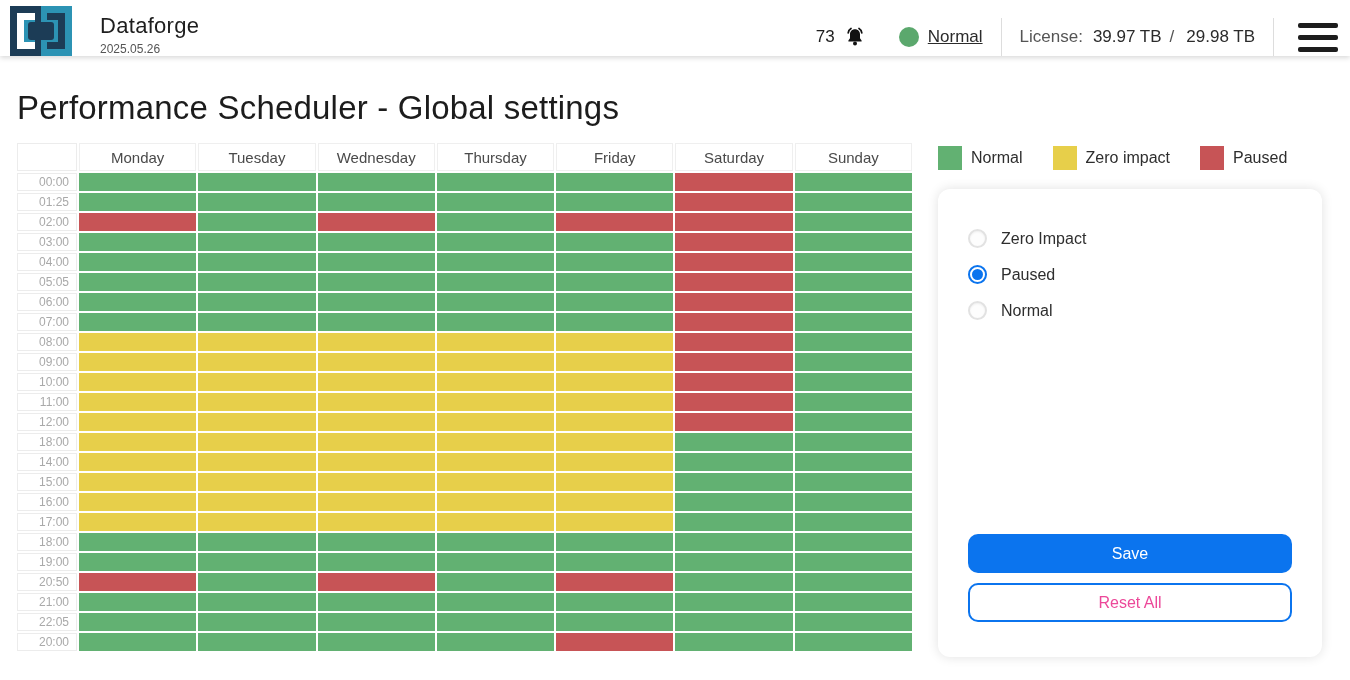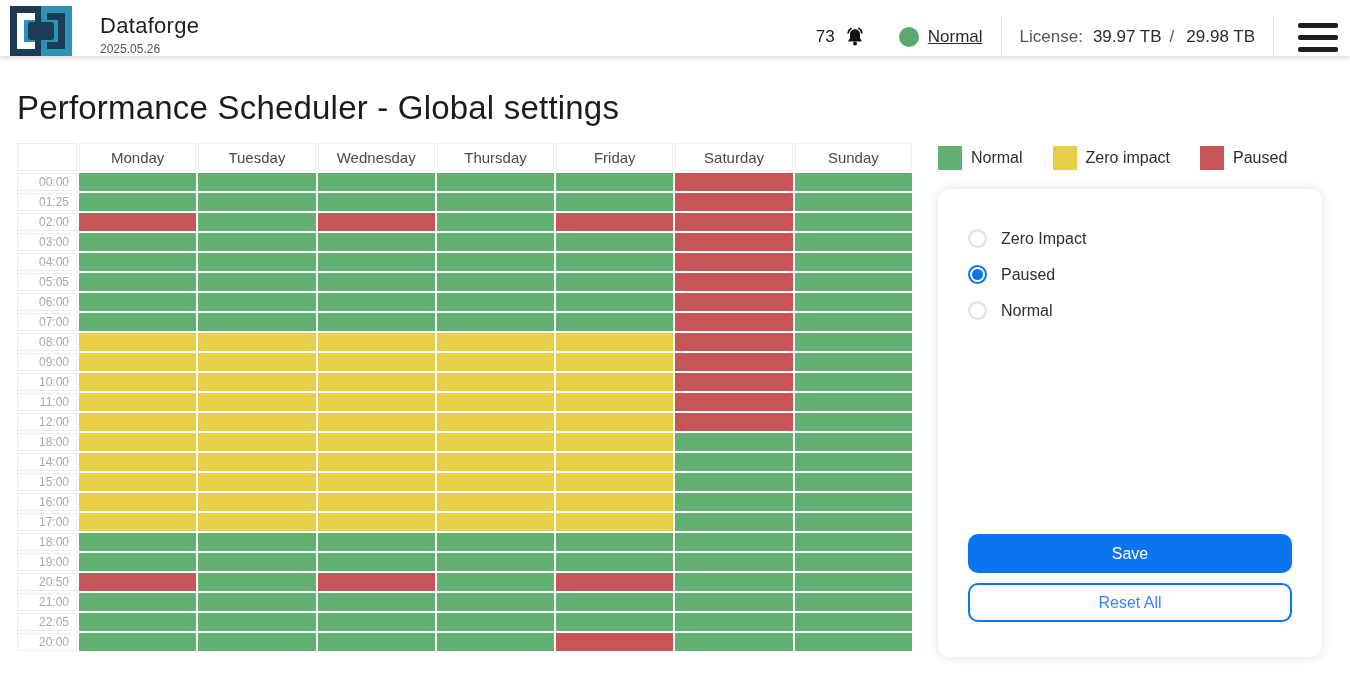--- a/index.html
+++ b/index.html
@@ -102,21 +102,21 @@
   }
   .radio-label { font-size: 16px; color: #2e2e2e; margin-left: 14px; }
 
   .card-spacer { flex: 1; }
   .btn {
     height: 39px; border-radius: 10px; font-size: 16px;
     display: flex; align-items: center; justify-content: center;
     cursor: pointer; font-family: "Liberation Sans", sans-serif;
   }
   .btn-save { background: #0b74ee; color: #fff; border: none; }
-  .btn-reset { background: #fff; color: #3b82f6; border: 2px solid #0b74ee; margin-top: 10px; }
+  .btn-reset { background: #fff; color: #ec4899; border: 2px solid #0b74ee; margin-top: 10px; }
 </style>
 </head>
 <body>
 
 <header class="topbar">
   <svg class="logo" viewBox="0 0 62 50">
     <rect x="0" y="0" width="31" height="50" fill="#1c3c56"></rect>
     <rect x="31" y="0" width="31" height="50" fill="#2c93b4"></rect>
     <path d="M25 7 H7 V43 H25 V36 H14 V14 H25 Z" fill="#ffffff"></path>
     <rect x="14" y="14" width="11" height="22" fill="#2c93b4"></rect>

